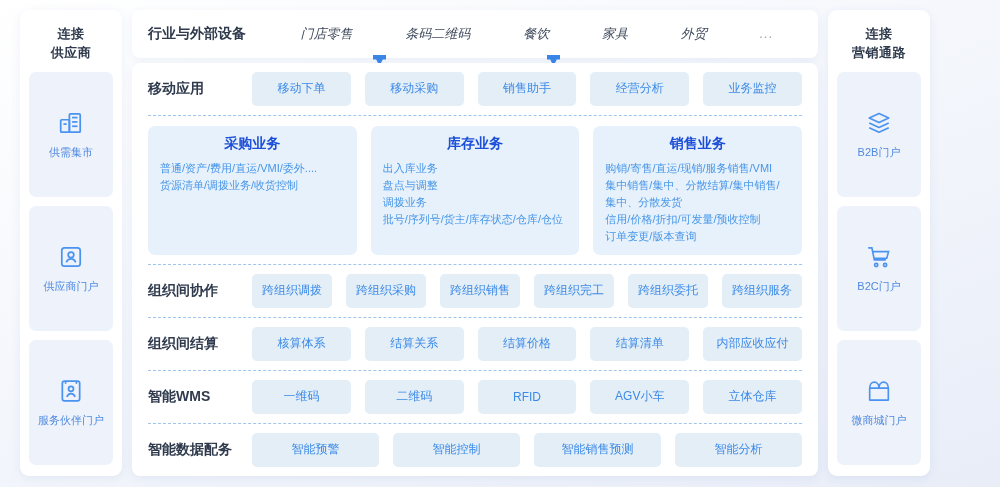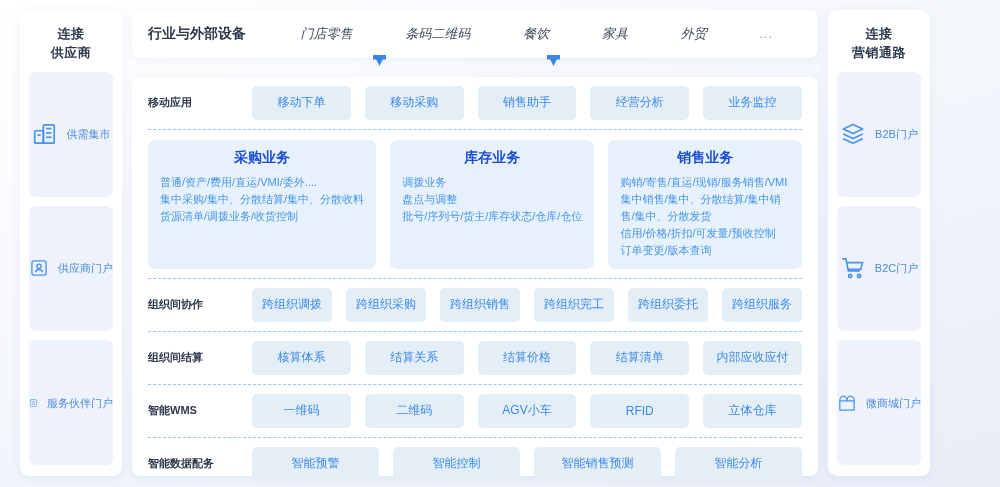--- a/index.html
+++ b/index.html
@@ -52,21 +52,21 @@
     flex-direction: column;
     gap: 9px;
     width: 100%;
     flex: 1;
   }
   .rail-card {
     flex: 1 1 0;
     background: #eef2fa;
     border-radius: 7px;
     display: flex;
-    flex-direction: row;
+    flex-direction: column;
     align-items: center;
     justify-content: center;
     gap: 9px;
   }
   .rail-card .ico {
     width: 26px;
     height: 26px;
     display: block;
     color: #4a93f0;
   }
@@ -78,21 +78,21 @@
     text-align: center;
     white-space: nowrap;
   }
 
   
   .center {
     flex: 1 1 auto;
     height: 466px;
     display: flex;
     flex-direction: column;
-    gap: 19px;
+    gap: 5px;
     min-width: 0;
   }
 
   
   .tabcard {
     position: relative;
     background: #ffffff;
     border-radius: 8px;
     box-shadow: 0 2px 9px rgba(88,120,190,0.09);
     height: 48px;
@@ -154,21 +154,21 @@
   }
 
   .row {
     display: flex;
     align-items: center;
     flex: 0 0 auto;
   }
   .row-label {
     width: 104px;
     flex: 0 0 104px;
-    font-size: 11px;
+    font-size: 14px;
     font-weight: bold;
     color: #2f3a4d;
     white-space: nowrap;
   }
   .row-chips {
     display: flex;
     flex: 1 1 auto;
     gap: 14px;
   }
   .chip {
@@ -311,28 +311,28 @@
         </div>
       </div>
 
       <div class="divider"></div>
 
       <div class="biz-row">
 
         <div class="biz">
           <div class="biz-title">采购业务</div>
           <div class="biz-line">普通/资产/费用/直运/VMI/委外....</div>
-          <div class="biz-line">集中采购/集中、分散结算/集中、分散收料</div>
           <div class="biz-line">货源清单/调拨业务/收货控制</div>
         </div>
 
         <div class="biz">
           <div class="biz-title">库存业务</div>
+          <div class="biz-line">出入库业务</div>
+          <div class="biz-line">盘点与调整</div>
           <div class="biz-line">调拨业务</div>
-          <div class="biz-line">盘点与调整</div>
           <div class="biz-line">批号/序列号/货主/库存状态/仓库/仓位</div>
         </div>
 
         <div class="biz">
           <div class="biz-title">销售业务</div>
           <div class="biz-line">购销/寄售/直运/现销/服务销售/VMI</div>
           <div class="biz-line wrap">集中销售/集中、分散结算/集中销售/集中、分散发货</div>
           <div class="biz-line">信用/价格/折扣/可发量/预收控制</div>
           <div class="biz-line">订单变更/版本查询</div>
         </div>
@@ -366,22 +366,22 @@
         </div>
       </div>
 
       <div class="divider"></div>
 
       <div class="row">
         <div class="row-label">智能WMS</div>
         <div class="row-chips">
           <div class="chip">一维码</div>
           <div class="chip">二维码</div>
+          <div class="chip">RFID</div>
           <div class="chip">AGV小车</div>
-          <div class="chip">RFID</div>
           <div class="chip">立体仓库</div>
         </div>
       </div>
 
       <div class="divider"></div>
 
       <div class="row">
         <div class="row-label">智能数据配务</div>
         <div class="row-chips">
           <div class="chip">智能预警</div>

